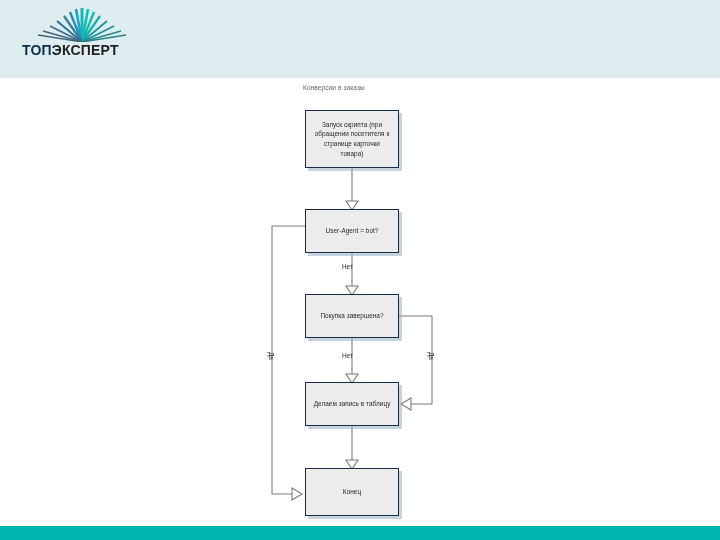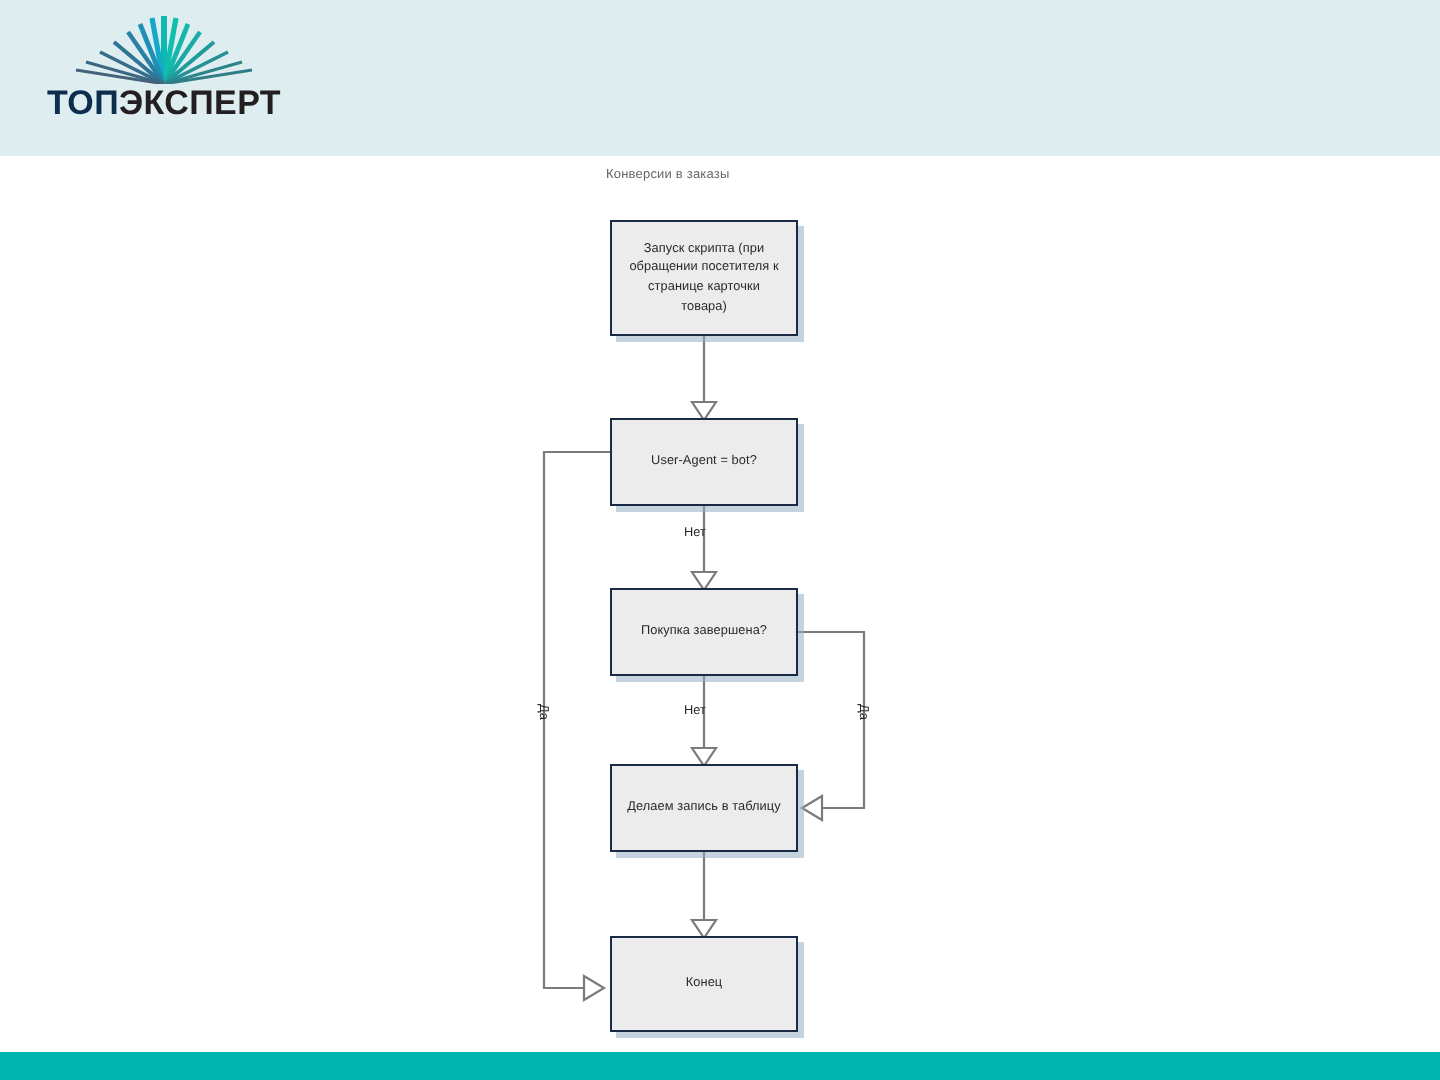--- a/index.html
+++ b/index.html
@@ -39,23 +39,23 @@
     left: 14px;
     top: 0px;
     width: 92px;
     height: 38px;
   }
   .logo-text {
     position: absolute;
     left: 0px;
     top: 38px;
     width: 120px;
-    text-align: center;
+    text-align: left;
     font-family: "Liberation Sans", sans-serif;
-    font-size: 17px;
+    font-size: 14px;
     font-weight: bold;
     letter-spacing: 0.2px;
     color: #231f20;
     white-space: nowrap;
   }
   .logo-text .accent { color: #0b2e4f; }
   
   .footer-bar {
     position: absolute;
     left: 0;

